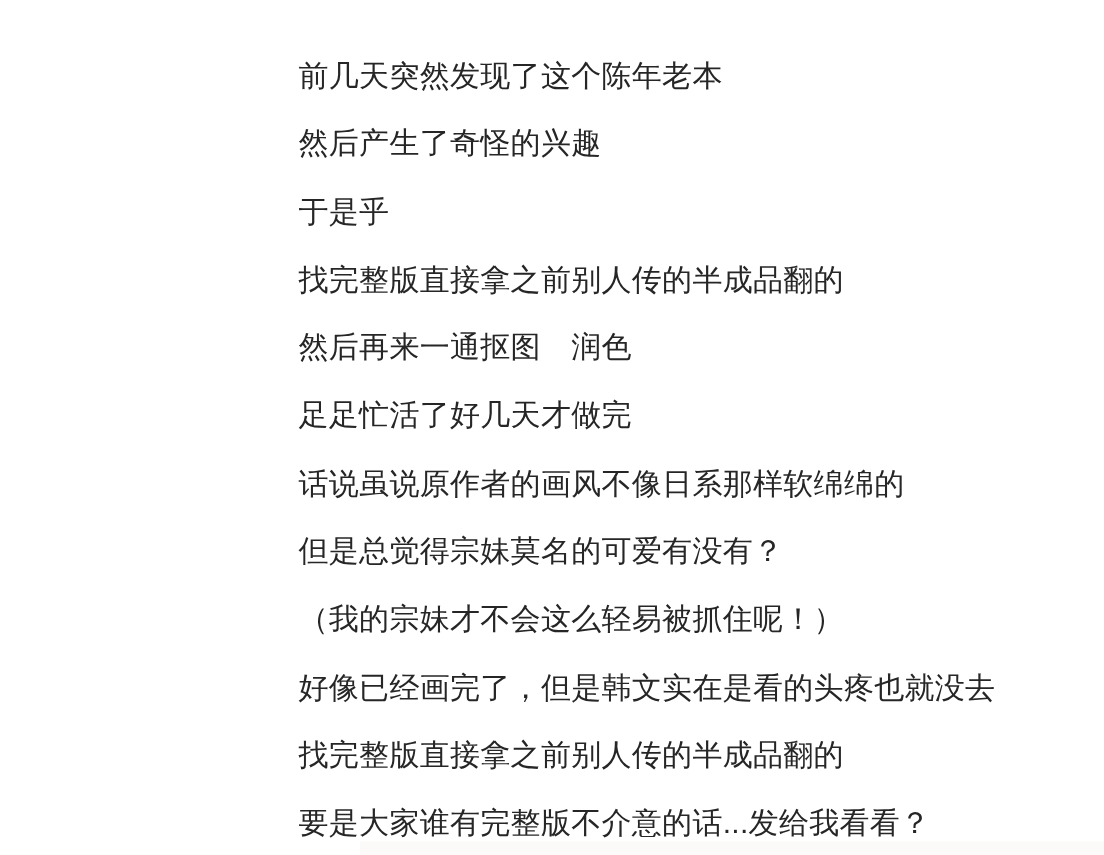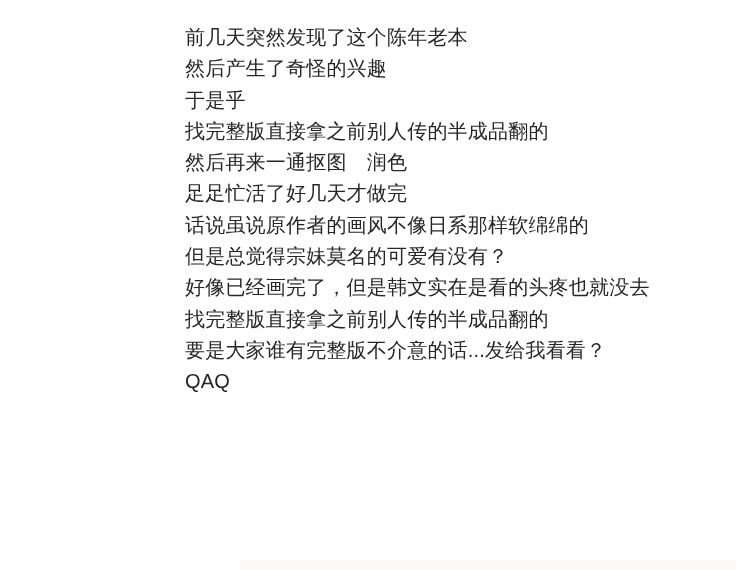--- a/index.html
+++ b/index.html
@@ -15,21 +15,21 @@
     font-family: "Liberation Sans", "DejaVu Sans", sans-serif;
   }
   .text-block {
     position: absolute;
     top: 22px;
     left: 185px;
     right: 0;
     color: #262626;
   }
   .text-block p {
-    margin: 0;
+    margin: 14px;
     font-size: 20px;
     line-height: 31.3px;
     font-weight: 500;
     letter-spacing: 0.2px;
     white-space: pre-wrap;
   }
   .bottom-strip {
     position: absolute;
     left: 240px;
     right: 0;
@@ -43,19 +43,20 @@
 
 <div class="text-block">
   <p>前几天突然发现了这个陈年老本</p>
   <p>然后产生了奇怪的兴趣</p>
   <p>于是乎</p>
   <p>找完整版直接拿之前别人传的半成品翻的</p>
   <p>然后再来一通抠图　润色</p>
   <p>足足忙活了好几天才做完</p>
   <p>话说虽说原作者的画风不像日系那样软绵绵的</p>
   <p>但是总觉得宗妹莫名的可爱有没有？</p>
+  <p>（我的宗妹才不会这么轻易被抓住呢！）</p>
   <p>好像已经画完了，但是韩文实在是看的头疼也就没去</p>
   <p>找完整版直接拿之前别人传的半成品翻的</p>
   <p>要是大家谁有完整版不介意的话...发给我看看？</p>
   <p>QAQ</p>
 </div>
 
 <div class="bottom-strip"></div>
 
 </body></html>

